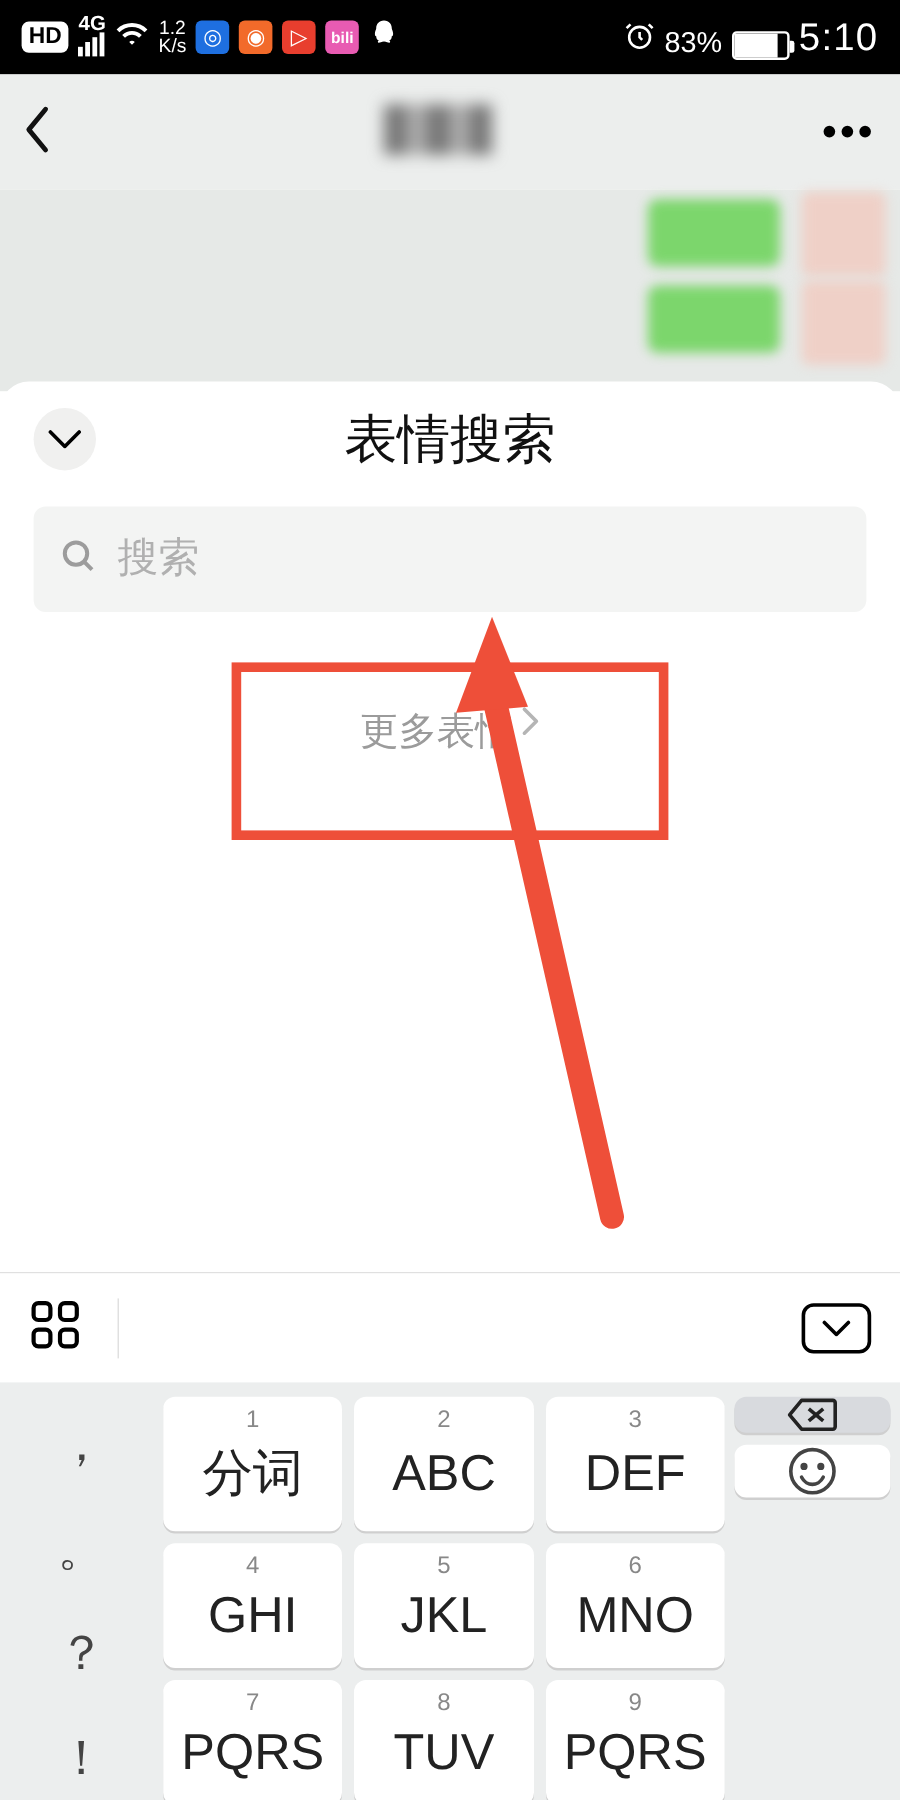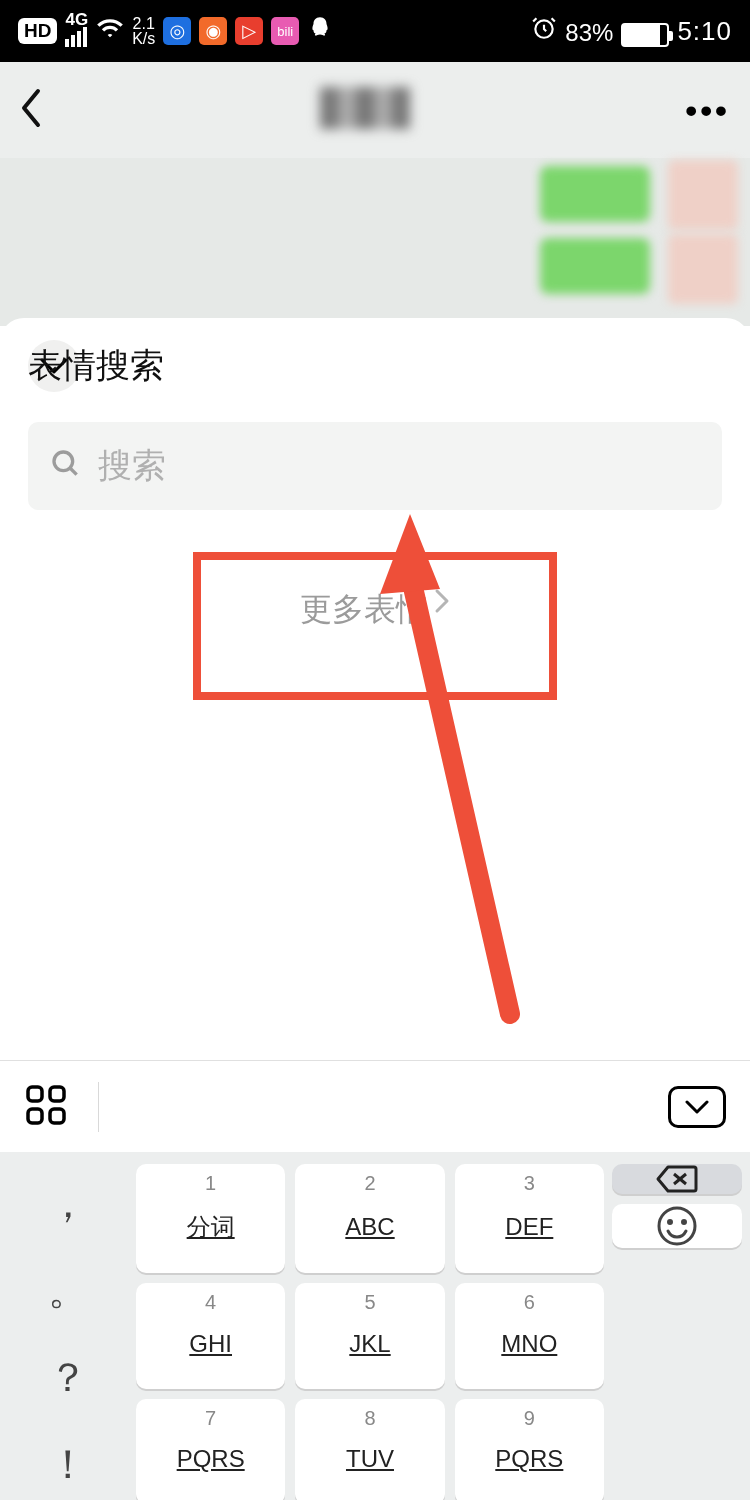--- a/index.html
+++ b/index.html
@@ -24,28 +24,28 @@
 .sig-bars-inner span:nth-child(1){height:8px}
 .sig-bars-inner span:nth-child(2){height:12px}
 .sig-bars-inner span:nth-child(3){height:16px}
 .sig-bars-inner span:nth-child(4){height:20px}
 .wifi-ic { font-size:26px; }
 .speed { font-size:16px; line-height:15px; text-align:center; }
 .app-ic { width:28px; height:28px; border-radius:5px; display:flex; align-items:center; justify-content:center; font-size:18px; }
 .app-blue { background:#1e6fe0; }
 .app-orange { background:#f26a2a; }
 .app-red { background:#e83e2e; color:#fff; }
-.app-pink { background:#e85bb2; color:#fff; font-size:13px; font-weight:400; }
+.app-pink { background:#e85bb2; color:#fff; font-size:13px; font-weight:700; }
 .app-qq { font-size:28px; }
 .alarm { font-size:24px; }
 .battery-box { display:flex; align-items:center; gap:0; }
 .battery { width:48px; height:24px; border:2px solid #fff; border-radius:4px; position:relative; }
 .battery::after { content:""; position:absolute; right:-6px; top:6px; width:4px; height:10px; background:#fff; border-radius:0 2px 2px 0; }
 .battery span { display:block; height:100%; width:83%; background:#fff; }
-.clock { font-size:26px; font-weight:500; letter-spacing:1px; }
+.clock { font-size:32px; font-weight:500; letter-spacing:1px; }
 
 
 .nav-bar {
   height: 96px; background:#eceeed;
   display:flex; align-items:center; justify-content:space-between;
   padding:0 20px;
 }
 .back-ic svg{ width:24px; height:42px; }
 .nav-title { flex:1; text-align:center; }
 .nav-title .blur { filter:blur(6px); display:inline-block; width:90px; height:42px;
@@ -61,21 +61,21 @@
 .avatar.a1 { background:#efd0c7; left:668px; top:2px; }
 .avatar.a2 { background:#efd0c7; left:668px; top:76px; }
 
 
 .sheet { background:#fff; border-radius:24px 24px 0 0; margin-top:-8px;
   padding:16px 28px 0; position:relative; }
 .sheet-header { display:flex; align-items:center; height:64px; }
 .collapse-btn { width:52px; height:52px; border-radius:50%;
   background:#f0f0ef; display:flex; align-items:center; justify-content:center; }
 .collapse-btn svg { width:28px; height:16px; }
-.sheet-title { flex:1; font-size:34px; color:#111; margin-left:-52px; }
+.sheet-title { flex:1; text-align:center; font-size:44px; color:#111; margin-left:-52px; }
 .search-box { margin-top:24px; height:88px; background:#f3f4f3;
   border-radius:10px; display:flex; align-items:center; padding:0 22px; gap:16px; }
 .search-icon svg { width:32px; height:32px; stroke:#9c9c9c; }
 .search-input { border:none; background:transparent; font-size:34px; color:#222;
   flex:1; outline:none; }
 .search-input::placeholder { color:#b0b0b0; }
 .more-emoji-wrap { display:flex; justify-content:center; margin-top:42px; }
 .more-emoji {
   width:364px; height:148px; border:8px solid #ee4f39; display:flex;
   align-items:flex-start; justify-content:center; padding-top:28px;
@@ -104,21 +104,21 @@
 .keyboard { background:#eceeee; padding:12px 8px 0; display:flex; gap:8px; height: 352px; }
 .kb-left-col { width:120px; display:flex; flex-direction:column; gap:8px; }
 .kb-left-col .punct { flex:1; display:flex; align-items:center; justify-content:center;
   font-size:40px; color:#444; }
 .kb-main { flex:1; display:grid; grid-template-columns:repeat(3,1fr); gap:10px; }
 .kb-right-col { width:130px; display:flex; flex-direction:column; gap:10px; }
 .key { background:#fff; border-radius:10px; box-shadow:0 2px 0 #cfcfcf;
   display:flex; flex-direction:column; align-items:center; justify-content:center;
   font-size:34px; color:#222; position:relative; }
 .key .num { font-size:20px; color:#888; position:absolute; top:8px; }
-.key .lab { font-size:24px; margin-top:16px;text-decoration:underline; }
+.key .lab { font-size:42px; margin-top:16px; }
 .key.right { background:#d8dade; }
 .key.emoji { background:#fff; font-size:44px; color:#444; }
 .key.blue { background:#2d6bff; }
 .key.right.bksp svg{width:42px;height:30px;}
 </style>
 </head>
 <body>
 
 <div class="status-bar">
   <div class="status-left">
@@ -131,21 +131,21 @@
           <span></span>
           <span></span>
       </div>
     </div>
     <div class="wifi-ic">
       <svg viewBox="0 0 24 24" width="28" height="28" fill="#fff">
           <path d="M12 20l-2-2c1.1-1.1 2.9-1.1 4 0l-2 2zm-5-5l-2-2c3.9-3.9 10.1-3.9 14 0l-2 2c-2.8-2.8-7.2-2.8-10 0zm-4-4l-2-2c6-6 16-6 22 0l-2 2c-5-5-13-5-18 0z"></path>
         </svg>
     </div>
     <div class="speed">
-      <div>2.1</div>
+      <div>1.2</div>
       <div>K/s</div>
     </div>
     <div class="app-ic app-blue">◎</div>
     <div class="app-ic app-orange">◉</div>
     <div class="app-ic app-red">▷</div>
     <div class="app-ic app-pink">bili</div>
     <div class="app-qq">
       <svg viewBox="0 0 24 24" width="26" height="26" fill="#fff">
           <path d="M12 2C8 2 6 5 6 8c0 1-1 2-1 4 0 1 0 2 1 2 0 2 1 3 2 3-1 1-1 2 0 2s2-1 4-1 3 1 4 1 1-1 0-2c1 0 2-1 2-3 1 0 1-1 1-2 0-2-1-3-1-4 0-3-2-6-6-6z"></path>
         </svg>

